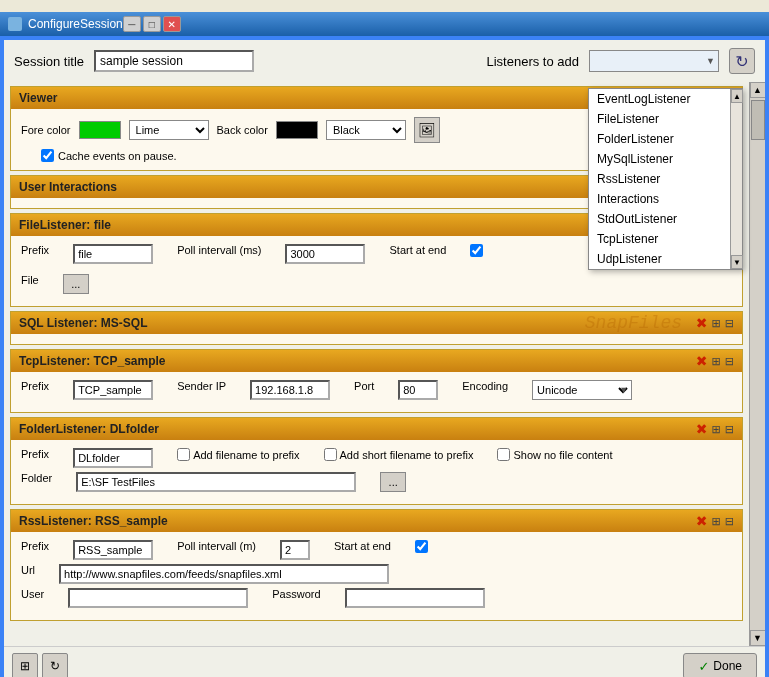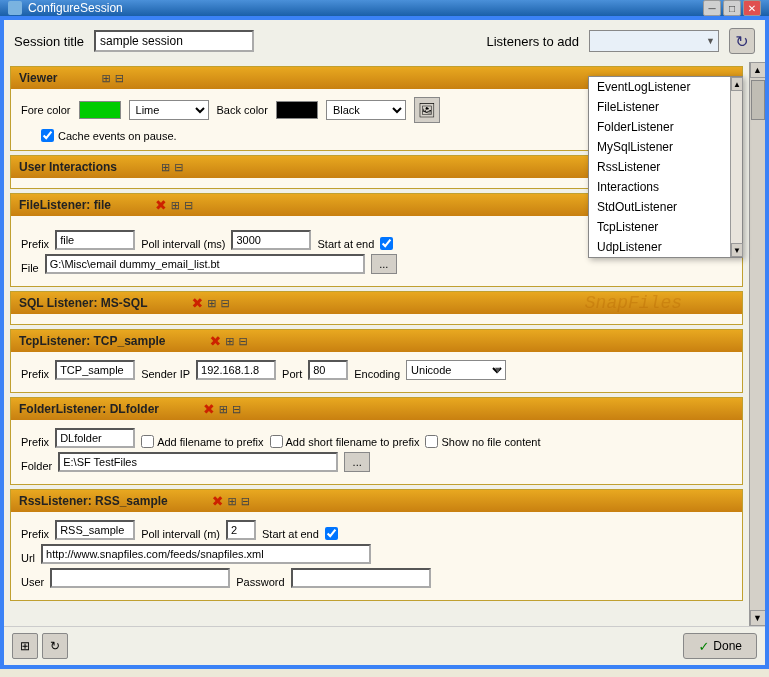--- a/index.html
+++ b/index.html
@@ -10,22 +10,23 @@
       width: 769px;
       height: 677px;
       overflow: hidden;
     }
     .title-bar {
       background: linear-gradient(to bottom, #4a90d9, #1a5fa8);
       color: white;
       padding: 4px 8px;
       display: flex;
       align-items: center;
-      justify-content: space-between;
-      height: 16px;
+      justify-content: flex-start;
+      height: 24px;
+      margin-top: 12px;
     }
     .title-bar-left {
       display: flex;
       align-items: center;
       gap: 6px;
     }
     .title-bar-icon {
       width: 14px;
       height: 14px;
       background: #7ab3e0;
@@ -167,21 +168,21 @@
 
     .section {
       margin-bottom: 4px;
       border: 1px solid #c0a030;
     }
     .section-header {
       background: linear-gradient(to bottom, #e8a820, #c88010);
       padding: 4px 8px;
       display: flex;
       align-items: center;
-      justify-content: flex-start;
+      justify-content: space-between;
       cursor: pointer;
       gap: 44px;
     }
     .section-title {
       font-size: 12px;
       font-weight: bold;
       color: #222;
     }
     .section-icons {
       display: flex;
@@ -224,22 +225,22 @@
     .viewer-checkbox-row {
       display: flex;
       align-items: center;
       gap: 4px;
       padding-left: 20px;
     }
 
     
     .form-row {
       display: flex;
-      align-items: flex-end;
-      gap: 6px;
+      align-items: flex-start;
+      gap: 24px;
       margin-bottom: 4px;
       flex-wrap: wrap;
     }
     .form-label {
       font-size: 11px;
       white-space: nowrap;
     }
     .form-input {
       border: 2px inset #aaa;
       background: white;
@@ -450,21 +451,20 @@
               <span class="form-label">Start at end</span>
               <input type="checkbox" checked="" style="">
               <div style="margin-left:auto;">
                 <div style="width:26px;height:26px;background:#d4d0c8;border:1px solid #888;display:flex;align-items:center;justify-content:center;cursor:pointer;">
                   <span style="font-size:13px; color:#337;">↻</span>
                 </div>
               </div>
             </div>
             <div class="form-row">
               <span class="form-label">File</span>
-              <input class="form-input" type="text" style="width: 320px;" value="G:\Misc\email dummy_email_list.bt">
               <div class="browse-btn">...</div>
             </div>
           </div>
         </div>
 
         <div class="section">
           <div class="section-header" style="position:relative;">
             <span class="section-title">SQL Listener: MS-SQL</span>
             <span style="position:absolute;right:60px;color:rgba(180,100,0,0.35);font-size:18px;font-style:italic;pointer-events:none;font-family:Liberation Mono, monospace;">SnapFiles</span>
             <div class="section-icons">

